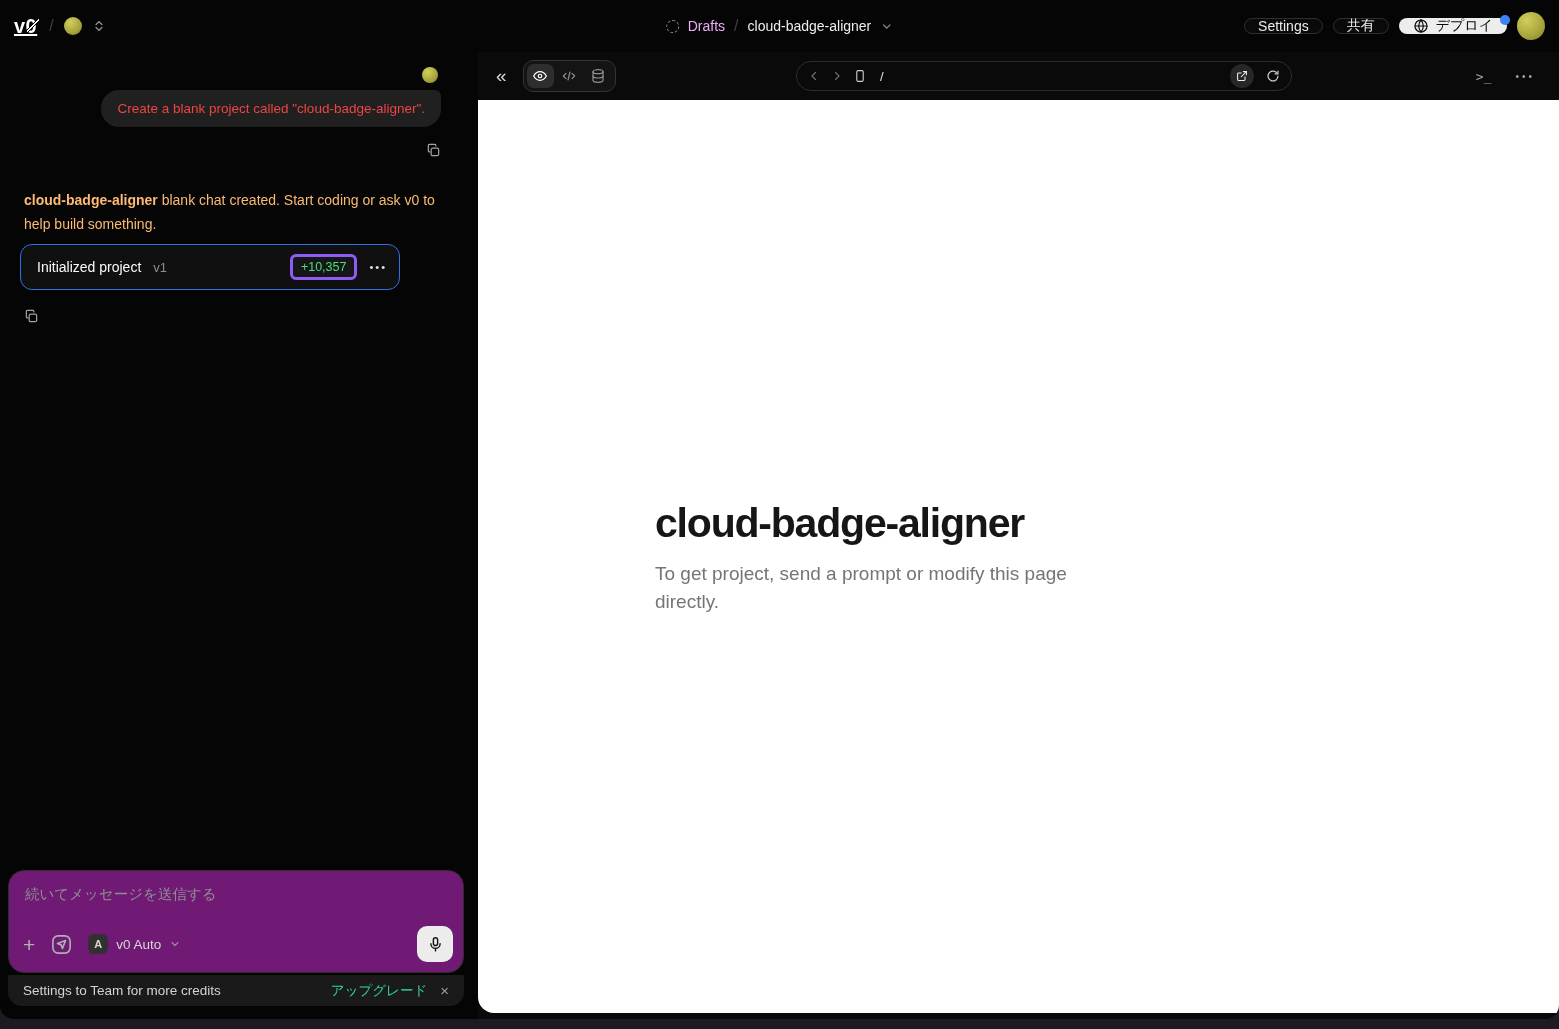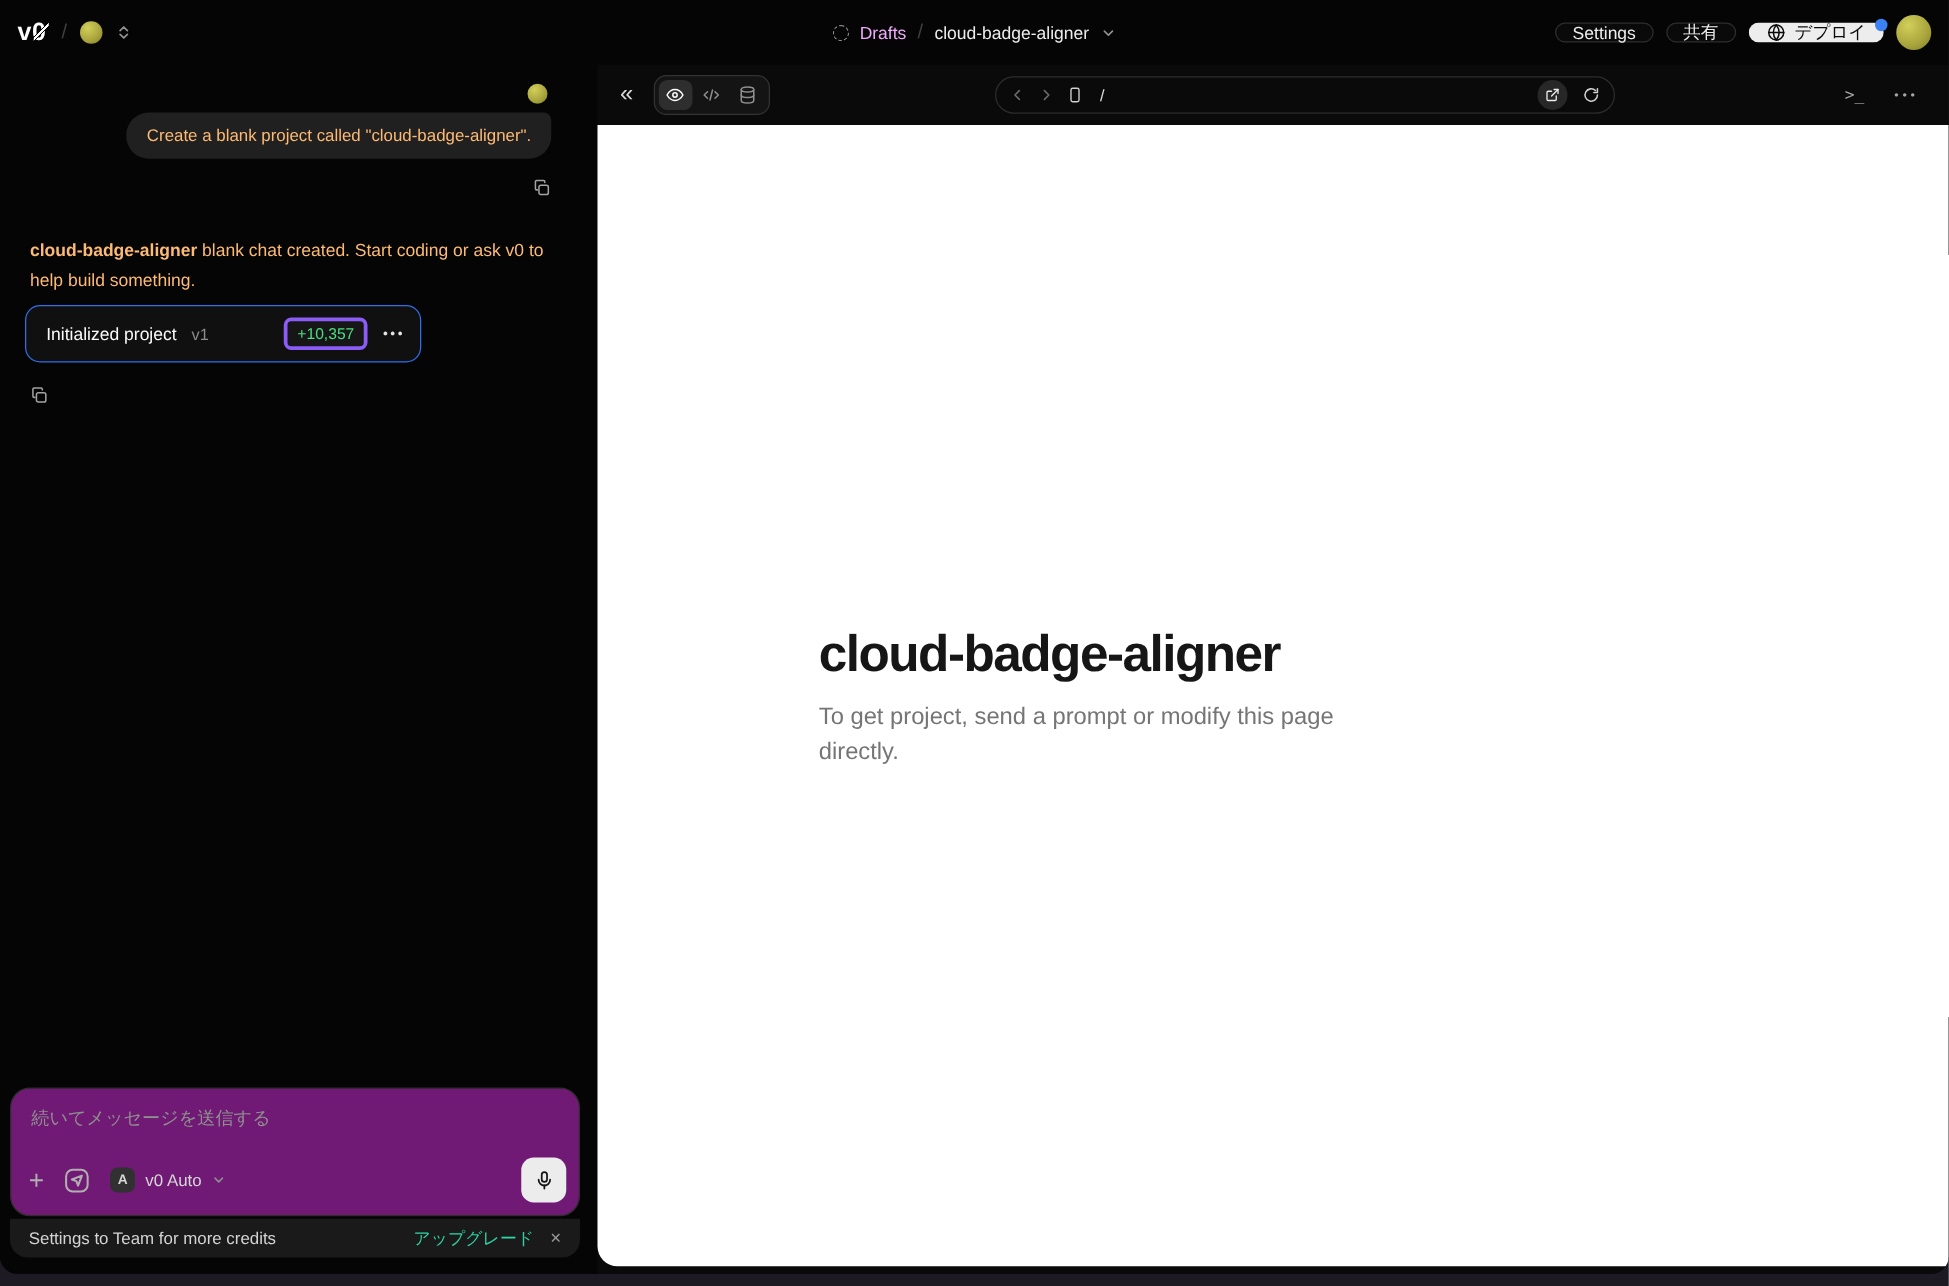--- a/index.html
+++ b/index.html
@@ -4,21 +4,21 @@
 <style>
   * { margin:0; padding:0; box-sizing:border-box; }
   html,body { width:1559px; height:1029px; overflow:hidden; }
   body { background:#1d1a24; font-family:"Liberation Sans", sans-serif; }
 
   .app { position:absolute; inset:0 0 10px 0; background:#050505; border-radius:0 0 14px 14px; overflow:hidden; }
 
   
   .topbar { position:relative; height:52px; display:flex; align-items:center; padding:0 14px; background:#050505; }
   .topbar-left { display:flex; align-items:center; gap:10px; }
-  .v0-logo { position:relative; color:#fff; font-size:20px; font-weight:800; letter-spacing:0.5px; line-height:1; padding-right:2px; cursor:pointer; }
+  .v0-logo { position:relative; color:#fff; font-size:20px; font-weight:800; letter-spacing:0.5px; line-height:1; padding-right:2px; cursor:pointer;text-decoration:underline; }
   .v0-logo::after { content:""; position:absolute; right:0px; top:2px; width:12px; height:15px;
     background:linear-gradient(135deg, transparent 43%, #050505 43% 45%, #fff 45% 55%, #050505 55% 57%, transparent 57%); }
   .tb-slash { color:#3f3f46; font-size:16px; }
   .avatar { border-radius:50%; background:radial-gradient(circle at 35% 30%, #d2cf5a, #a8a43c 60%, #7e7a28); display:inline-block; }
   .avatar.sz18 { width:18px; height:18px; }
   .avatar.sz16 { width:16px; height:16px; }
   .avatar.sz28 { width:28px; height:28px; }
   .switcher { color:#8f8f8f; display:flex; align-items:center; cursor:pointer; }
 
   .topbar-center { position:absolute; left:50%; top:0; height:52px; transform:translateX(-50%); display:flex; align-items:center; gap:9px; }
@@ -29,29 +29,29 @@
 
   .topbar-right { margin-left:auto; display:flex; align-items:center; gap:10px; }
   .btn { height:16px; display:inline-flex; align-items:center; gap:7px; border-radius:8px; font-size:14px; cursor:pointer; border:1px solid transparent; }
   .btn-dark { background:#0a0a0a; border-color:#2e2e2e; color:#ededed; padding:0 13px; }
   .btn-light { position:relative; background:#ededed; color:#0a0a0a; padding:4px 13px; font-weight:500; }
   .notif-dot { position:absolute; top:-4px; right:-4px; width:10px; height:10px; border-radius:50%; }
 
   
   .chat { position:absolute; left:0; top:52px; width:478px; bottom:0; background:#050505; }
   .mini-avatar { position:absolute; top:15px; right:40px; }
-  .user-bubble { position:absolute; top:38px; right:37px; background:#202020; color:#fdba74; font-size:13.5px;
+  .user-bubble { position:absolute; top:38px; right:37px; background:#202020; color:#ef4444; font-size:13.5px;
     padding:11px 16px; border-radius:18px 6px 18px 18px; white-space:nowrap; }
   .copy-btn { background:none; border:none; color:#a3a3a3; cursor:pointer; display:inline-flex; padding:2px; }
   .copy-1 { position:absolute; top:89px; right:35px; }
   .copy-2 { position:absolute; top:255px; left:22px; }
   .assistant-text { position:absolute; top:136px; left:24px; width:414px; color:#fdba74; font-size:14px; line-height:24px; }
   .assistant-text b { font-weight:700; }
 
-  .task-card { position:absolute; top:192px; left:20px; width:317px; height:46px; background:#101010;
+  .task-card { position:absolute; top:192px; left:20px; width:380px; height:46px; background:#101010;
     border:1.5px solid var(--card-border, #2f6fe8); border-radius:12px; display:flex; align-items:center; padding:0 12px 0 16px; gap:12px; cursor:pointer; }
   .tc-title { color:#fafafa; font-size:14px; }
   .tc-version { color:#8c8c8c; font-size:13px; }
   .tc-spacer { flex:1; }
   .tc-diff { font-size:12.5px; border:3px solid #8b5cf6; background:#161616; border-radius:6px; padding:3px 8px; }
   .tc-more { color:#e5e5e5; font-size:11px; letter-spacing:2px; background:none; border:none; cursor:pointer; }
 
   
   .composer { position:absolute; left:8px; right:14px; bottom:46px; height:103px; background:#701a75;
     border:1px solid #2d2d2d; border-radius:16px; }

